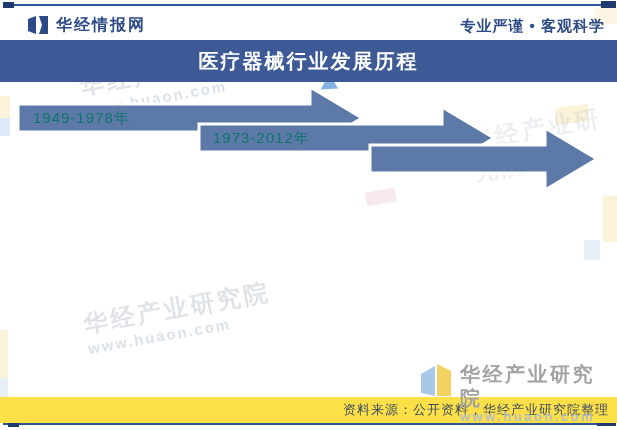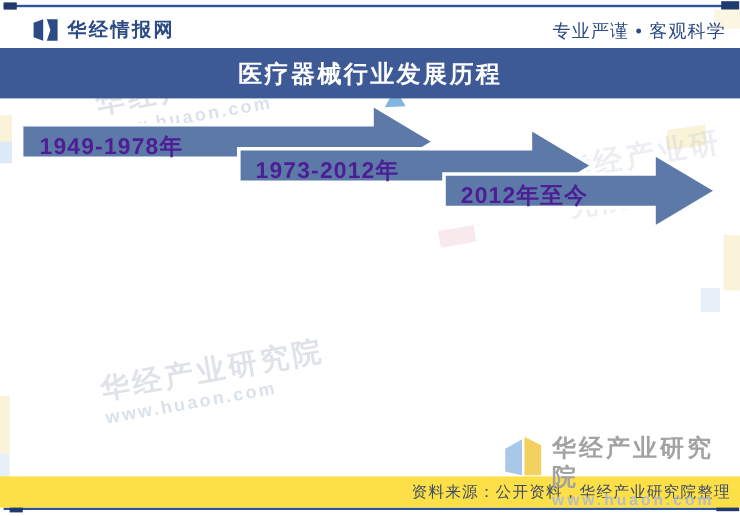--- a/index.html
+++ b/index.html
@@ -14,32 +14,32 @@
   .rule.bottom{top:423px;}
   .rule-cap{position:absolute;background:#1e3a6e;}
   .cap-tl{left:3px;top:2px;width:11px;height:6px;}
   .cap-tr{right:1px;top:1px;width:15px;height:7px;}
   .cap-bl{left:8px;top:420px;width:11px;height:7px;}
   .cap-br{right:1px;top:419px;width:19px;height:7px;}
   
   .brand{position:absolute;left:27px;top:15px;display:flex;align-items:flex-start;z-index:6;}
   .brand svg{display:block;}
   .brand-name{margin-left:7px;font-size:16px;font-weight:bold;color:#2c4a84;letter-spacing:2px;}
-  .slogan{position:absolute;right:12px;top:17px;font-size:15px;font-weight:normal;color:#2c4a84;letter-spacing:1px;z-index:6;}
+  .slogan{position:absolute;right:12px;top:17px;font-size:15px;font-weight:bold;color:#2c4a84;letter-spacing:1px;z-index:6;}
   
   .title-bar{position:absolute;left:0;top:40px;width:617px;height:42px;background:#3d5a97;z-index:5;
     display:flex;align-items:center;justify-content:center;}
   .title-bar .title{color:#ffffff;font-size:20px;font-weight:bold;letter-spacing:2px;}
   
   .arrow-svg{position:absolute;overflow:visible;}
   .arrow-svg path{fill:#5d79a7;stroke:#ffffff;stroke-width:3;}
   #arrow1{left:18px;top:85px;z-index:2;}
   #arrow2{left:199px;top:105px;z-index:3;}
   #arrow3{left:370px;top:126px;z-index:4;}
-  .stage-label{position:absolute;color:#4c1d95;font-size:19px;font-weight:bold;letter-spacing:1px;z-index:4;}
+  .stage-label{position:absolute;color:#0f766e;font-size:15px;font-weight:normal;letter-spacing:1px;z-index:4;}
   #label1{left:33px;top:109px;z-index:2;}
   #label2{left:213px;top:129px;z-index:3;}
   #label3{left:384px;top:150px;z-index:4;}
   
   .col{position:absolute;font-size:14px;line-height:20px;color:#383838;
     text-align:justify;letter-spacing:0.4px;z-index:5;}
   #col1{left:20px;top:144px;width:179px;}
   #col2{left:207px;top:157px;width:168px;}
   #col3{left:377px;top:180px;width:233px;}
   
@@ -126,21 +126,20 @@
   </svg>
   <svg id="arrow2" class="arrow-svg" width="298" height="66" viewBox="0 0 298 66">
     <path d="M0,19 L243,19 L243,2 L295,33 L243,64 L243,47 L0,47 Z"></path>
   </svg>
   <svg id="arrow3" class="arrow-svg" width="230" height="66" viewBox="0 0 230 66">
     <path d="M0,19 L175,19 L175,2 L227,33 L175,64 L175,47 L0,47 Z"></path>
   </svg>
 
   <div id="label1" class="stage-label">1949-1978年</div>
   <div id="label2" class="stage-label">1973-2012年</div>
-  <div id="label3" class="stage-label">2012年至今</div>
 
 
   <div class="huaon-logo">
     <span>
       <svg width="36" height="38" viewBox="0 0 36 38">
         <path d="M17,4 L17,34 L3,31 L3,12 Z" fill="#a9c7e8"></path>
         <path d="M19,2 L33,9 L33,34 L19,34 Z" fill="#f2d161"></path>
       </svg>
     </span>
     <span class="huaon-text">

